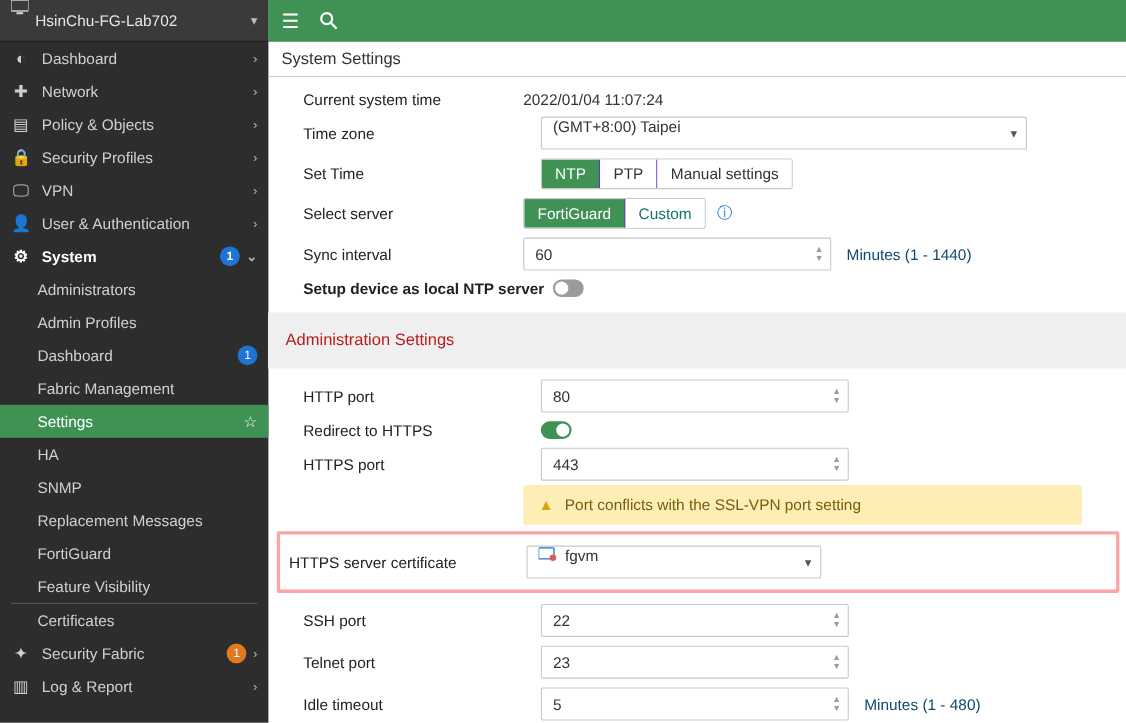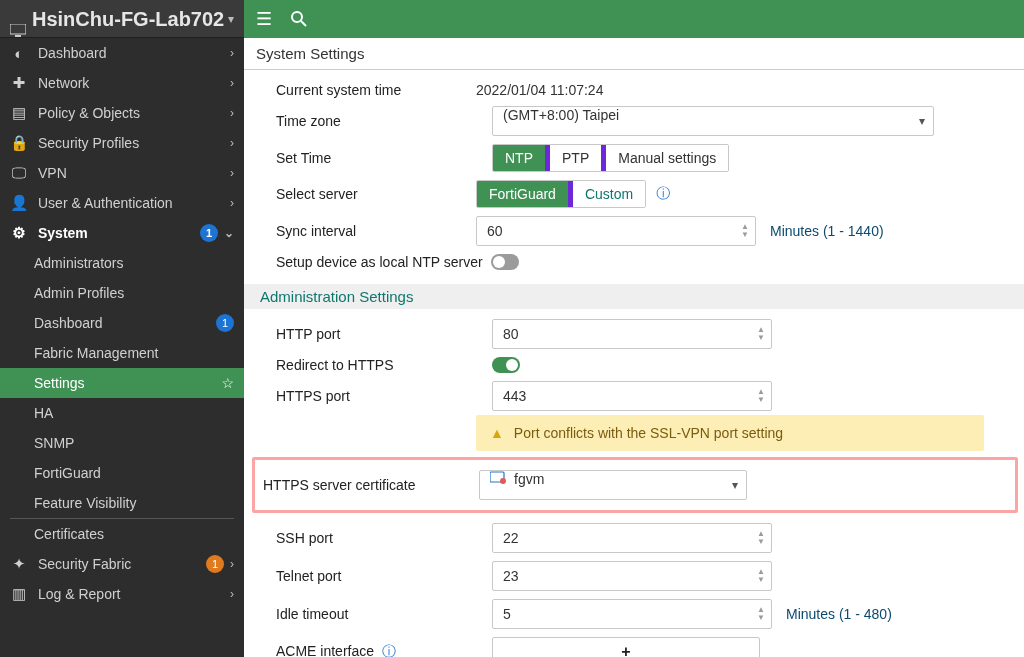--- a/index.html
+++ b/index.html
@@ -2,21 +2,21 @@
 <html><head>
 <meta charset="utf-8">
 <style>
   * { box-sizing: border-box; margin: 0; padding: 0; font-family: "Segoe UI", Arial, sans-serif; }
   html, body { height: 100%; }
   body { width: 1024px; height: 657px; overflow: hidden; background: #fff; color: #333; font-size: 14px; }
 
   
   .sidebar { position: absolute; left: 0; top: 0; width: 244px; height: 657px; background: #2d2d2d; color: #ccc; }
   .sb-header { height: 38px; line-height: 38px; padding: 0 10px; background: #3a3a3a; border-bottom: 1px solid #1e1e1e; color: #e6e6e6; display: flex; align-items: center; justify-content: space-between; }
-  .sb-header .host { display: flex; align-items: flex-end; gap: 6px; font-size: 20px; font-weight: bold; }
+  .sb-header .host { display: flex; align-items: flex-start; gap: 6px; font-size: 14px; }
   .sb-item, .sb-sub { display: flex; align-items: center; height: 30px; padding: 0 10px; cursor: pointer; color: #d0d0d0; }
   .sb-item { justify-content: space-between; }
   .sb-item .left { display: flex; align-items: center; gap: 10px; }
   .sb-item .ic { width: 18px; text-align: center; font-size: 15px; }
   .sb-item.active { color: #fff; font-weight: 600; }
   .sb-sub { padding-left: 34px; font-size: 14px; justify-content: space-between; }
   .sb-sub.sel { background: #3f9154; color: #fff; }
   .sb-divider { height: 1px; background: #555; margin: 0 10px; }
   .chev { font-size: 12px; color: #bbb; }
   .chev.down::before { content: "⌄"; }
@@ -32,33 +32,33 @@
   .topbar .tb-ic { font-size: 18px; cursor: pointer; }
   .page-title { height: 32px; line-height: 32px; padding: 0 12px; border-bottom: 1px solid #ccc; color: #333; font-size: 15px; }
   .content { flex: 1; overflow-y: auto; padding: 8px 0 24px 0; }
 
   .row { display: flex; align-items: center; padding: 4px 32px; }
   .row.indent { padding-left: 32px; }
   .lbl { width: 216px; color: #222; }
   .row.indent .lbl { width: 200px; }
   .val-region { flex: 1; display: flex; align-items: center; gap: 10px; }
 
-  .section-head { background: #efefef; padding: 4px 16px; font-size: 15px; color: #0f766e; margin: 10px 0 6px 0; }
+  .section-head { background: #efefef; padding: 17px 16px; font-size: 15px; color: #b91c1c; margin: 10px 0 6px 0; }
 
   
   .dropdown { position: relative; width: 442px; height: 30px; border: 1px solid #c8c8c8; border-radius: 2px; background: #fff; display: flex; padding: 0 24px 0 10px; }
   .dropdown .dd-text { flex: 1; white-space: nowrap; overflow: hidden; }
   .dropdown .dd-caret { position: absolute; right: 8px; top: 7px; font-size: 12px; color: #555; }
   .dropdown.small { width: 268px; }
 
   .numfield { width: 280px; height: 30px; border: 1px solid #c8c8c8; border-radius: 2px; background: #fff; display: flex; align-items: center; padding: 0 22px 0 10px; position: relative; }
   .numfield .spin { position: absolute; right: 2px; top: 2px; bottom: 2px; width: 16px; display: flex; flex-direction: column; justify-content: center; color: #9a9a9a; font-size: 8px; line-height: 8px; text-align: center; }
 
   .seg { display: flex; border: 1px solid #c8c8c8; border-radius: 2px; overflow: hidden; height: 28px; }
-  .seg .seg-btn { padding: 0 12px; display: flex; align-items: center; background: #fff; color: #333; border-right: 5px solid #6d28d9; cursor: pointer; }
+  .seg .seg-btn { padding: 0 12px; display: flex; align-items: center; background: #fff; color: #333; border-right: 1px solid #6d28d9; cursor: pointer; }
   .seg .seg-btn:last-child { border-right: none; }
   .seg .seg-btn.on { background: #3f9154; color: #fff; }
   .seg .seg-btn.dim { color: #0f766e; }
 
   .toggle { width: 28px; height: 16px; border-radius: 8px; background: #9b9b9b; position: relative; cursor: pointer; }
   .toggle::after { content: ""; position: absolute; width: 12px; height: 12px; background: #fff; border-radius: 50%; top: 2px; left: 2px; }
   .toggle.on { background: #3f9154; }
   .toggle.on::after { left: 14px; }
 
   .info-ic { color: #1e74d2; font-size: 14px; cursor: pointer; }
@@ -162,20 +162,23 @@
     </div>
   <div class="sb-sub sel">
     <span>Settings</span>
     <span class="star">☆</span>
   </div>
   <div class="sb-sub">
       <span>HA</span>
     </div>
   <div class="sb-sub">
       <span>SNMP</span>
+    </div>
+  <div class="sb-sub">
+      <span>Replacement Messages</span>
     </div>
   <div class="sb-sub">
       <span>FortiGuard</span>
     </div>
   <div class="sb-sub">
       <span>Feature Visibility</span>
     </div>
   <div class="sb-divider"></div>
   <div class="sb-sub">
       <span>Certificates</span>
@@ -258,21 +261,21 @@
       <div class="val-region">
         <div class="numfield">
           <span>60</span>
           <span class="spin">▲<br>▼</span>
         </div>
         <span class="unit">Minutes (1 - 1440)</span>
       </div>
     </div>
 
     <div class="row">
-      <div class="lbl" style="width:auto;margin-right:8px;">Setup device as local NTP server</div>
+      <div class="lbl" style="width:auto;margin-right:8px;font-weight:bold;">Setup device as local NTP server</div>
       <div class="toggle"></div>
     </div>
 
     <div class="section-head">Administration Settings</div>
 
     <div class="row">
       <div class="lbl">HTTP port</div>
       <div class="val-region">
         <div class="numfield">
           <span>80</span>

